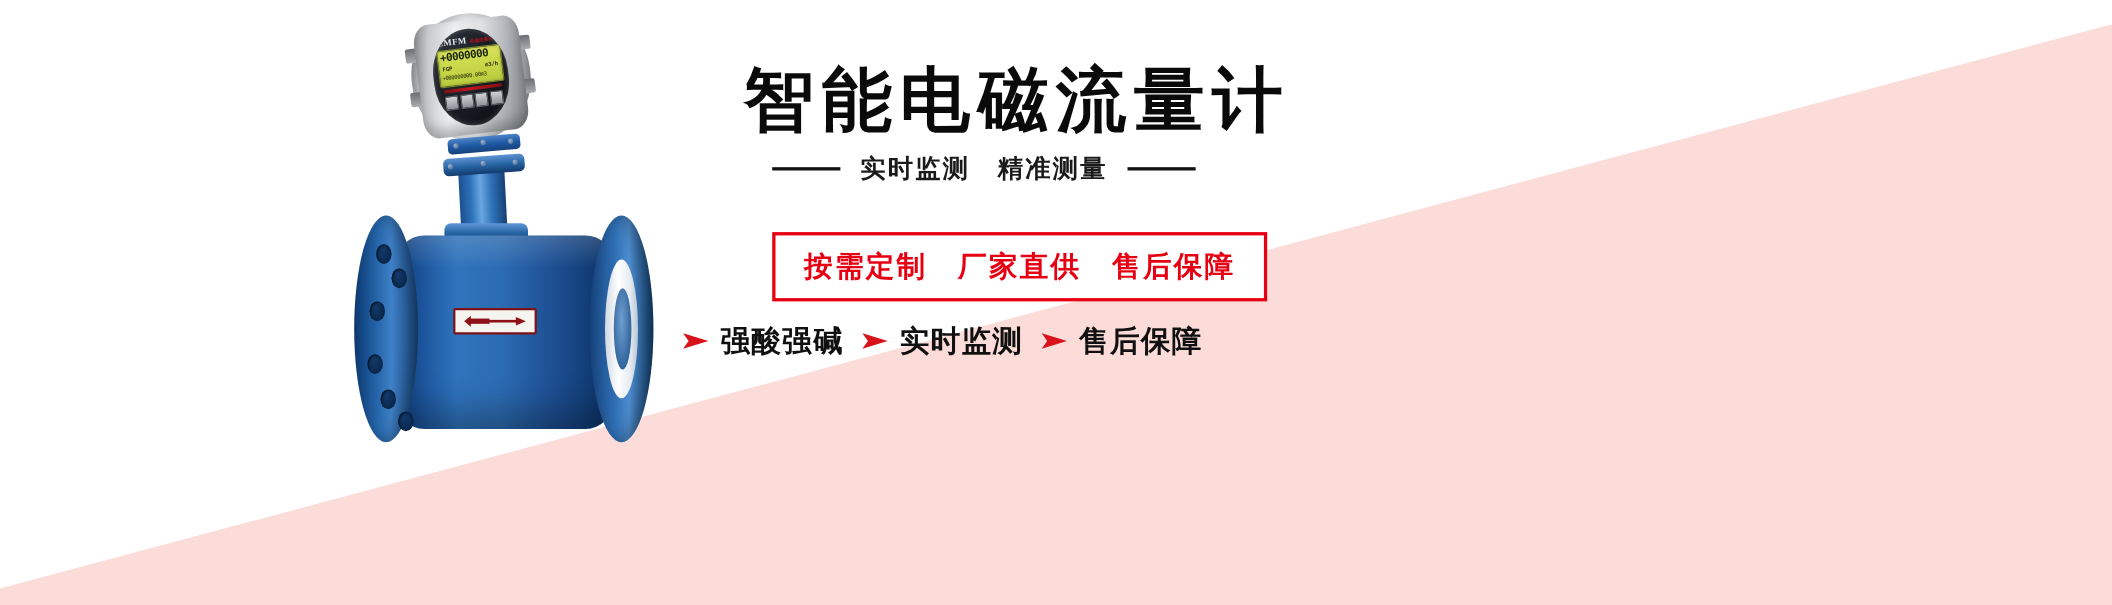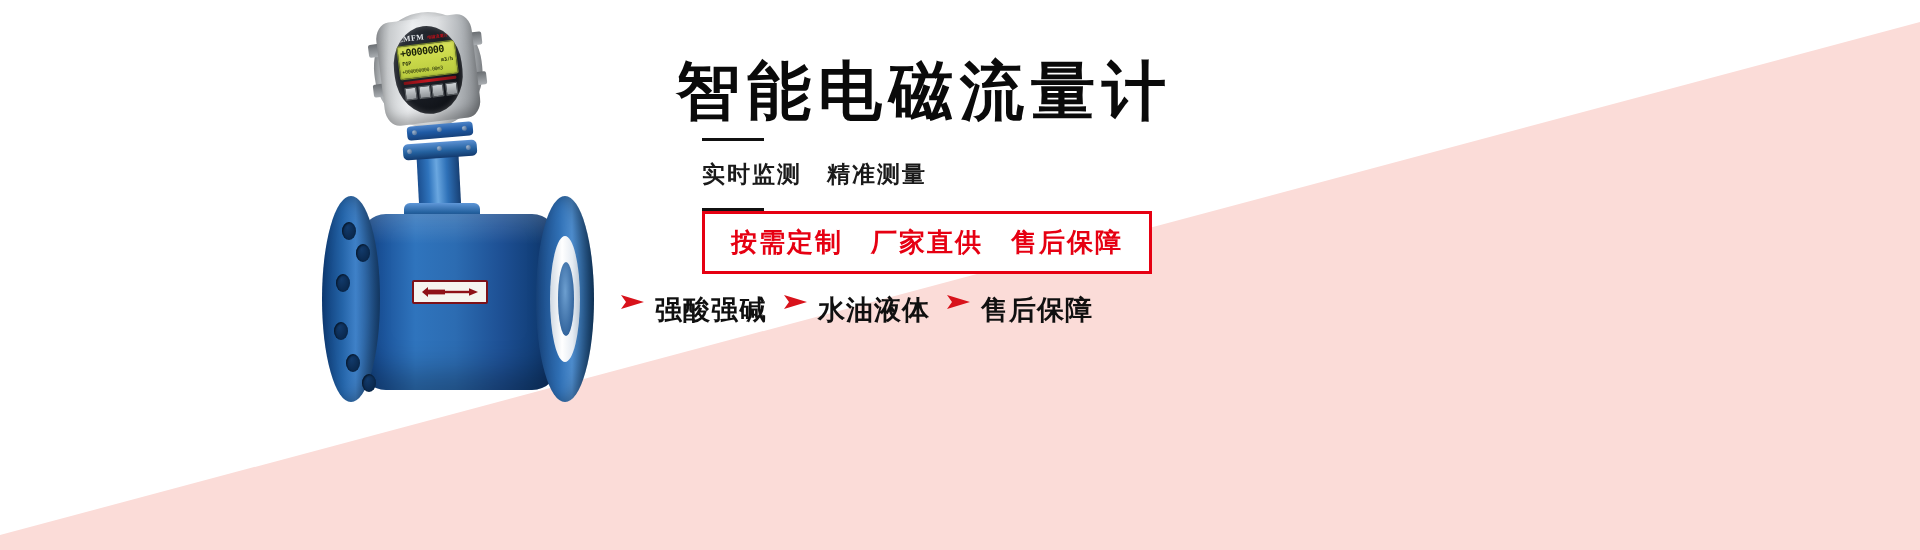--- a/index.html
+++ b/index.html
@@ -328,23 +328,22 @@
     color: #0a0a0a;
     letter-spacing: 7px;
     white-space: nowrap;
     font-family: "Liberation Sans", "DejaVu Sans", sans-serif;
   }
   .subtitle-row {
     position: absolute;
     left: 82px;
     top: 138px;
     display: flex;
-    align-items: flex-start;
+    align-items: center;
     gap: 18px;
-    flex-direction: column;
   }
   .rule {
     width: 62px;
     height: 3px;
     background: #111;
   }
   .subtitle-text {
     font-size: 23px;
     font-weight: bold;
     color: #1a1a1a;
@@ -372,20 +371,21 @@
     position: absolute;
     left: 0px;
     top: 292px;
     display: flex;
     align-items: center;
     gap: 16px;
     white-space: nowrap;
   }
   .feature-item {
     display: flex;
+    align-items: center;
     gap: 9px;
   }
   .feat-arrow { display: block; flex: none; }
   .feature-label {
     font-size: 27px;
     font-weight: bold;
     color: #101010;
     letter-spacing: 1px;
   }
 </style>
@@ -488,21 +488,21 @@
       <div class="feature-item">
         <svg class="feat-arrow" width="26" height="20" viewBox="0 0 26 20">
           <path d="M1 3 L24 10 L1 17 L6 10 Z" fill="#d8121b"></path>
         </svg>
         <span class="feature-label">强酸强碱</span>
       </div>
       <div class="feature-item">
         <svg class="feat-arrow" width="26" height="20" viewBox="0 0 26 20">
           <path d="M1 3 L24 10 L1 17 L6 10 Z" fill="#d8121b"></path>
         </svg>
-        <span class="feature-label">水油液体</span>
+        <span class="feature-label">实时监测</span>
       </div>
       <div class="feature-item">
         <svg class="feat-arrow" width="26" height="20" viewBox="0 0 26 20">
           <path d="M1 3 L24 10 L1 17 L6 10 Z" fill="#d8121b"></path>
         </svg>
         <span class="feature-label">售后保障</span>
       </div>
     </div>
 
   </div>

